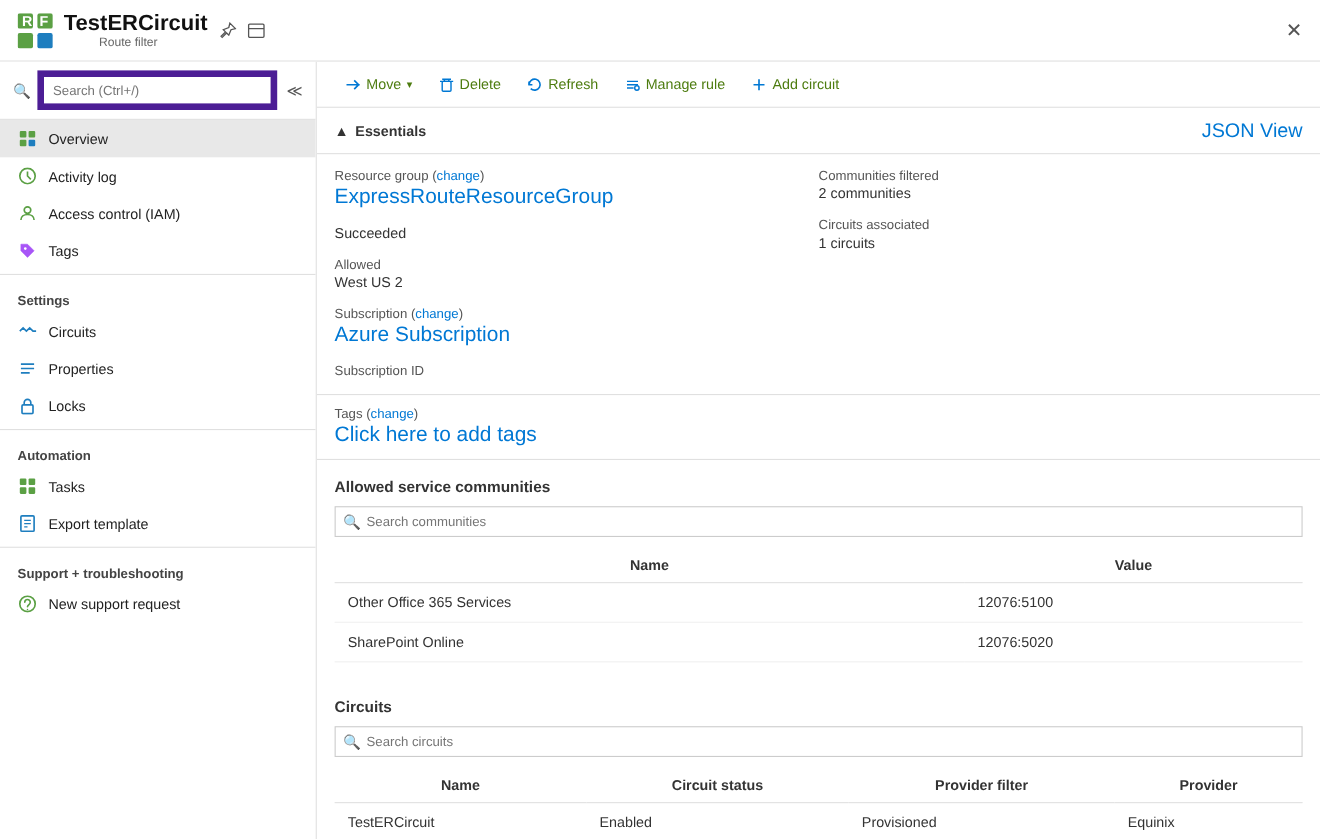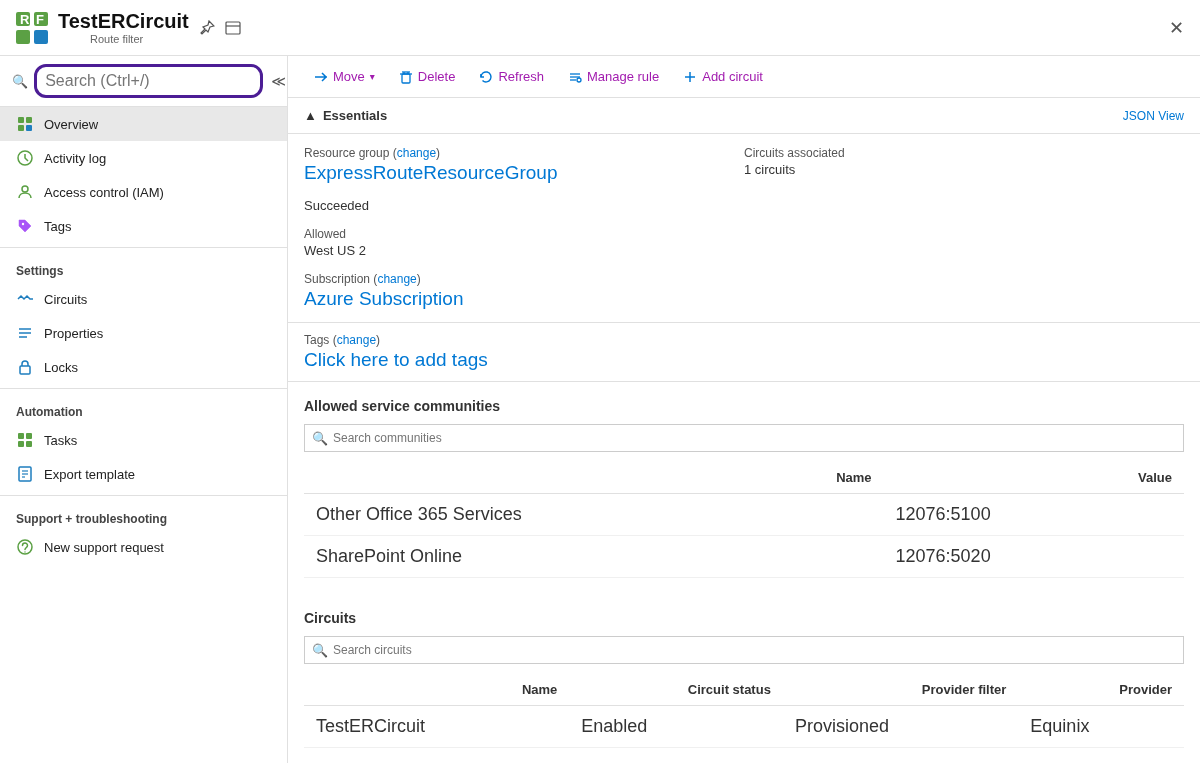--- a/index.html
+++ b/index.html
@@ -16,62 +16,62 @@
     .header-subtitle { font-size: 11px; color: #666; margin-left: 32px; }
     .header-action-btn { background: none; border: none; cursor: pointer; color: #555; font-size: 16px; display: flex; align-items: center; gap: 4px; }
     .close-btn { background: none; border: none; cursor: pointer; font-size: 18px; color: #555; }
 
     
     .body { display: flex; flex: 1; overflow: hidden; }
 
     
     .sidebar { width: 288px; flex-shrink: 0; border-right: 1px solid #e0e0e0; display: flex; flex-direction: column; overflow-y: auto; background: #fff; }
     .search-bar { padding: 8px 12px; display: flex; align-items: center; border-bottom: 1px solid #e0e0e0; }
-    .search-input { flex: 1; border: 3px solid #4c1d95; padding: 5px 8px; font-size: 16px; border-radius: 12px; }
+    .search-input { flex: 1; border: 6px solid #4c1d95; padding: 5px 8px; font-size: 12px; border-radius: 0; }
     .search-icon { color: #888; margin-right: 6px; }
     .collapse-btn { background: none; border: none; cursor: pointer; color: #555; font-size: 14px; margin-left: 8px; }
 
     .nav-item { display: flex; align-items: center; gap: 10px; padding: 8px 16px; cursor: pointer; }
     .nav-item.active { background: #e8e8e8; }
     .nav-icon { width: 18px; height: 18px; display: flex; align-items: center; justify-content: center; flex-shrink: 0; }
     .nav-label { font-size: 13px; color: #222; }
 
     .section-header { padding: 12px 16px 4px 16px; font-size: 12px; font-weight: 600; color: #444; }
     .divider { border: none; border-top: 1px solid #e0e0e0; margin: 4px 0; }
 
     
     .main { flex: 1; display: flex; flex-direction: column; overflow: hidden; }
 
     
     .toolbar { display: flex; align-items: center; gap: 4px; padding: 8px 16px; border-bottom: 1px solid #e0e0e0; }
-    .toolbar-btn { display: flex; align-items: center; gap: 5px; padding: 5px 10px; background: none; border: none; cursor: pointer; color: #a21caf; font-size: 13px; border-radius: 2px; }
+    .toolbar-btn { display: flex; align-items: center; gap: 5px; padding: 5px 10px; background: none; border: none; cursor: pointer; color: #4d7c0f; font-size: 13px; border-radius: 2px; }
 
     
     .content { flex: 1; overflow-y: auto; padding: 0; }
 
     
     .essentials-header { display: flex; align-items: center; justify-content: space-between; padding: 10px 16px; border-bottom: 1px solid #e0e0e0; }
     .essentials-title { font-size: 14px; font-weight: 600; display: flex; align-items: center; gap: 6px; }
-    .json-view-link { color: #0078d4; font-size: 12px; cursor: pointer; text-decoration: none; margin-left: 24px; }
+    .json-view-link { color: #0078d4; font-size: 18px; cursor: pointer; text-decoration: none; margin-left: 24px; }
 
     .essentials-grid { display: grid; grid-template-columns: 1fr 1fr; padding: 12px 16px; gap: 0; border-bottom: 1px solid #e0e0e0; }
     .essentials-col { display: flex; flex-direction: column; gap: 14px; }
     .essentials-item { display: flex; flex-direction: column; gap: 2px; }
     .essentials-label { font-size: 12px; color: #555; }
     .essentials-value { font-size: 13px; color: #333; }
     .essentials-link { color: #0078d4; font-size: 19px; cursor: pointer; text-decoration: none; }
     .change-link { color: #0078d4; font-size: 12px; cursor: pointer; }
 
     
     .section { padding: 16px 16px 0 16px; }
     .section-title { font-size: 14px; font-weight: 600; margin-bottom: 10px; }
 
     table { width: 100%; border-collapse: collapse; }
-    th { text-align: right; padding: 8px 12px; font-weight: 600; font-size: 13px; border-bottom: 1px solid #e0e0e0; color: #333; }
-    td { padding: 10px 12px; font-size: 18px; border-bottom: 1px solid #f0f0f0; color: #333; }
+    th { text-align: center; padding: 8px 12px; font-weight: 600; font-size: 13px; border-bottom: 1px solid #e0e0e0; color: #333; }
+    td { padding: 10px 12px; font-size: 13px; border-bottom: 1px solid #f0f0f0; color: #333; }
   </style>
 </head>
 <body>
 
 <div class="app-container">
 
   <div class="header">
     <div class="header-left">
 
       <svg class="header-icon" viewBox="0 0 32 32">
@@ -297,23 +297,31 @@
             <div class="essentials-item">
               <span class="essentials-label">Allowed</span>
               <span class="essentials-value">West US 2</span>
             </div>
             <div class="essentials-item">
               <span class="essentials-label">
                 Subscription (<a class="change-link">change</a>)
               </span>
               <a class="essentials-link">Azure Subscription</a>
             </div>
+            <div class="essentials-item">
+              <span class="essentials-label">Subscription ID</span>
+              <span class="essentials-value"></span>
+            </div>
           </div>
 
           <div class="essentials-col">
+            <div class="essentials-item">
+              <span class="essentials-label">Communities filtered</span>
+              <span class="essentials-value">2 communities</span>
+            </div>
             <div class="essentials-item">
               <span class="essentials-label">Circuits associated</span>
               <span class="essentials-value">1 circuits</span>
             </div>
           </div>
         </div>
 
         <div style="padding: 10px 16px; border-bottom: 1px solid #e0e0e0;">
           <div class="essentials-item">
             <span class="essentials-label">

